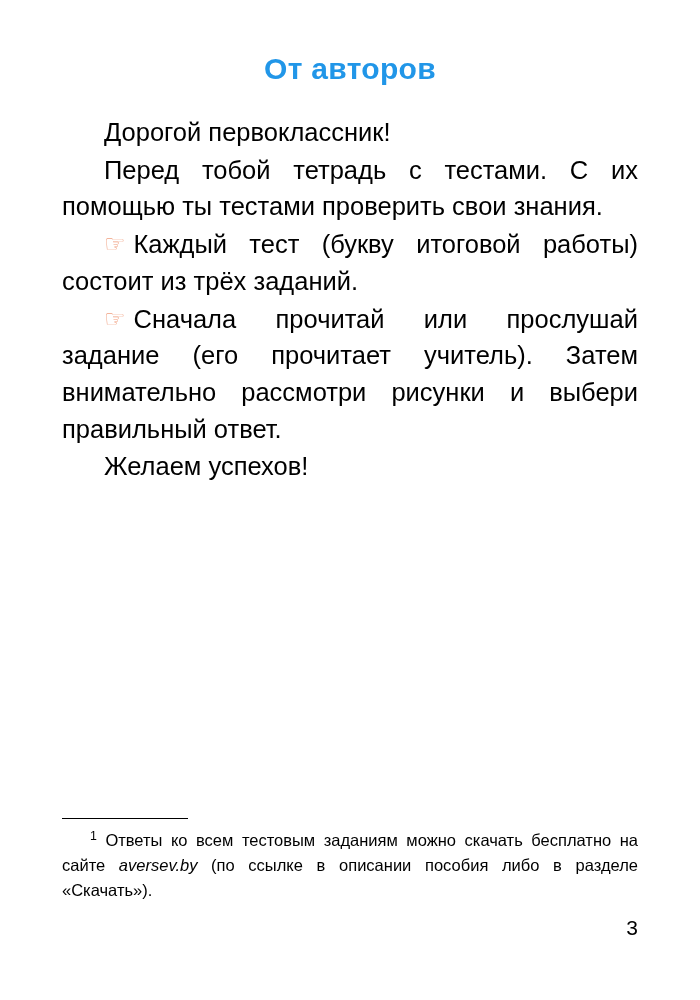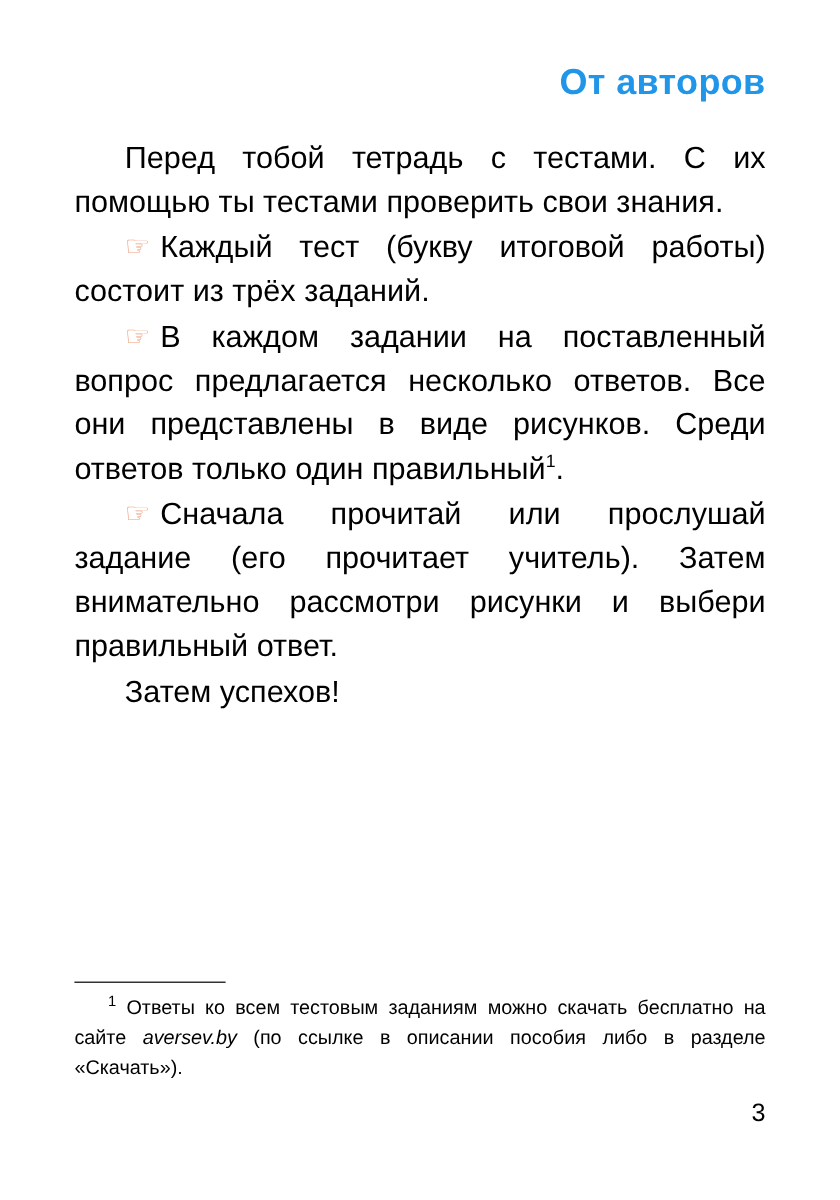--- a/index.html
+++ b/index.html
@@ -17,21 +17,21 @@
   .page {
     position: relative;
     width: 700px;
     height: 1000px;
     box-sizing: border-box;
     padding: 0 62px;
   }
   .title {
     margin: 0;
     padding-top: 52px;
-    text-align: right;
+    text-align: center;
     color: #2196e8;
     font-size: 30px;
     font-weight: bold;
     letter-spacing: 0.3px;
   }
   .body-text {
     margin-top: 28px;
     font-size: 25.5px;
     line-height: 1.44;
     text-align: justify;
@@ -101,40 +101,40 @@
 </style>
 </head>
 <body>
 
 <div class="page">
 
   <h1 class="title">От авторов</h1>
 
   <div class="body-text">
 
+    <p class="para no-justify">
+      <span>Дорогой первоклассник!</span>
+    </p>
 
     <p class="para">
       <span>Перед тобой тетрадь с тестами. С их помощью ты тестами проверить свои знания.</span>
     </p>
 
     <p class="para hand">
       <span class="hand-icon">☞</span><span>Каждый тест (букву итоговой работы) состоит из трёх заданий.</span>
     </p>
 
-    <p class="para hand">
-      <span class="hand-icon">☞</span><span>В каждом задании на поставленный вопрос предлагается несколько ответов. Все они представлены в виде рисунков. Среди ответов только один правильный</span><sup>1</sup><span>.</span>
-    </p>
 
     <p class="para hand">
       <span class="hand-icon">☞</span><span>Сначала прочитай или прослушай задание (его прочитает учитель). Затем внимательно рассмотри рисунки и выбери правильный ответ.</span>
     </p>
 
 
     <p class="para no-justify">
-      <span>Затем успехов!</span>
+      <span>Желаем успехов!</span>
     </p>
 
   </div>
 
   <div class="footnote-wrap">
     <div class="footnote-rule"></div>
     <p class="footnote">
       <span class="fn-mark">1</span>
       <span>Ответы ко всем тестовым заданиям можно скачать бесплатно на сайте </span><em>aversev.by</em><span> (по ссылке в описании пособия либо в разделе «Скачать»).</span>
     </p>

